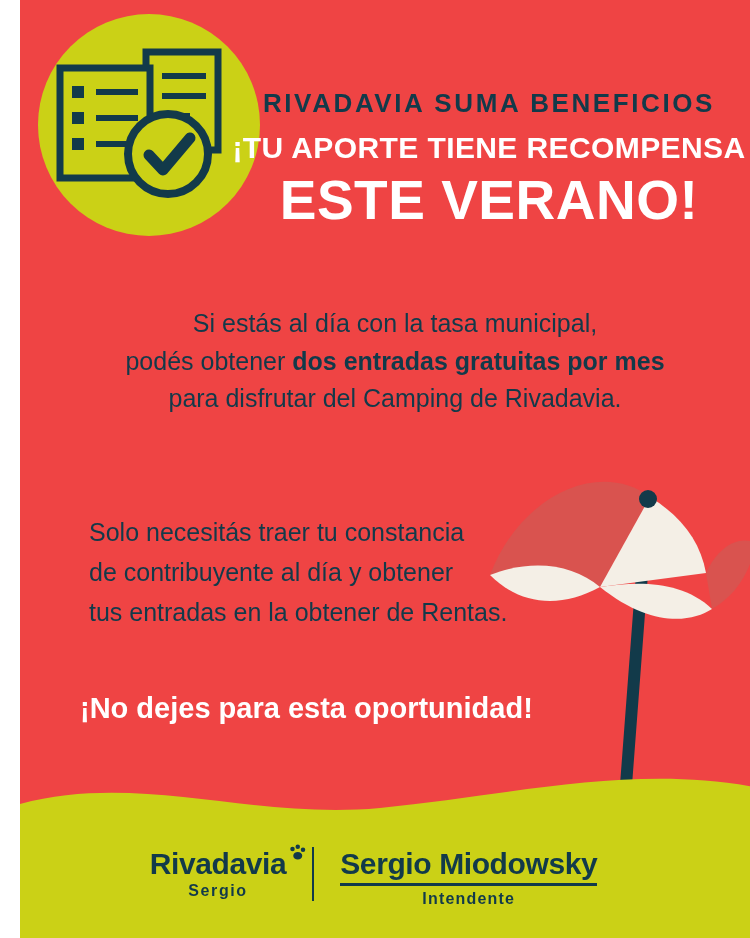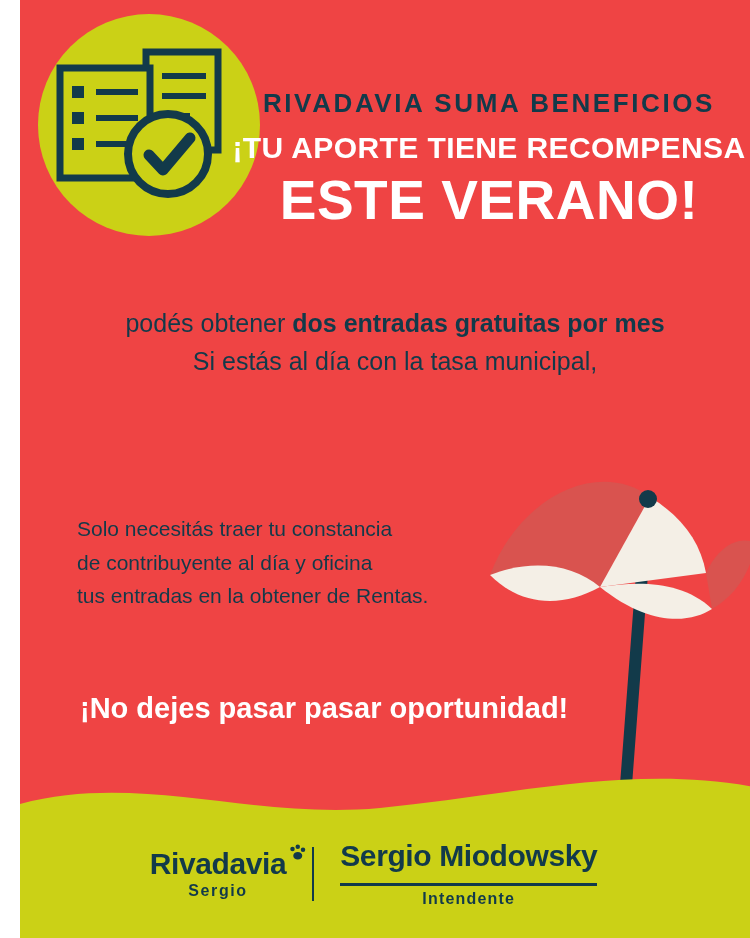--- a/index.html
+++ b/index.html
@@ -72,24 +72,24 @@
     text-align: center;
     color: #123a4a;
     font-size: 25px;
     line-height: 1.5;
   }
   .body-center b { font-weight: bold; }
 
   
   .body-left {
     position: absolute;
-    left: 57px; top: 512px;
+    left: 69px; top: 512px;
     width: 460px;
     color: #123a4a;
-    font-size: 21px;
+    font-size: 25px;
     line-height: 1.6;
   }
 
   
   .callout {
     position: absolute;
     left: 60px; top: 692px;
     width: 620px;
     color: #ffffff;
     font-size: 29px;
@@ -109,21 +109,20 @@
     left: 0; bottom: 0;
     width: 750px; height: 170px;
   }
 
   
   .footer {
     position: absolute;
     left: 0; bottom: 30px;
     width: 707px;
     display: flex;
-    align-items: center;
     justify-content: center;
     gap: 26px;
   }
   .brand-left { text-align: center; position: relative; }
   .brand-left .name {
     color: #123a4a;
     font-size: 30px;
     font-weight: bold;
     letter-spacing: -0.4px;
   }
@@ -143,21 +142,21 @@
     width: 2px; height: 54px;
     background: #123a4a;
   }
   .brand-right { text-align: center; }
   .brand-right .name {
     color: #123a4a;
     font-size: 30px;
     font-weight: bold;
     letter-spacing: -0.4px;
     border-bottom: 3px solid #123a4a;
-    padding-bottom: 10px;
+    padding-bottom: 2px;
     display: inline-block;
   }
   .brand-right .sub {
     color: #123a4a;
     font-size: 16px;
     font-weight: bold;
     letter-spacing: 1.2px;
     margin-top: 4px;
   }
 </style>
@@ -187,47 +186,48 @@
     <path d="M99 117 L113 132 L140 100" fill="none" stroke="#123a4a" stroke-width="11" stroke-linecap="round" stroke-linejoin="round"></path>
   </svg>
 
   <div class="header">
     <div class="kicker">RIVADAVIA SUMA BENEFICIOS</div>
     <div class="headline1">¡TU APORTE TIENE RECOMPENSA</div>
     <div class="headline2">ESTE VERANO!</div>
   </div>
 
   <div class="body-center">
+    <div>Si estás al día con la tasa municipal,</div>
     <div>
       <span>podés obtener </span><b>dos entradas gratuitas por mes</b>
     </div>
-    <div>Si estás al día con la tasa municipal,</div>
+    <div>para disfrutar del Camping de Rivadavia.</div>
   </div>
 
   <div class="body-left">
     <div>Solo necesitás traer tu constancia</div>
-    <div>de contribuyente al día y oficina</div>
+    <div>de contribuyente al día y obtener</div>
     <div>tus entradas en la obtener de Rentas.</div>
   </div>
 
   <svg class="umbrella" viewBox="0 0 320 360">
 
     <path d="M196 66 L176 330" stroke="#123a4a" stroke-width="12" stroke-linecap="round" fill="none"></path>
 
     <path d="M40 120 C70 40 150 4 200 42 L150 132 Z" fill="#d9534f"></path>
     <path d="M150 132 L200 42 C232 62 250 86 256 118 Z" fill="#f4efe6"></path>
     <path d="M256 118 C268 92 288 80 306 88 C300 118 286 140 262 154 Z" fill="#d9534f"></path>
     <path d="M150 132 C190 126 232 126 262 154 C240 168 200 172 150 132 Z" fill="#f4efe6"></path>
     <path d="M40 120 C80 104 122 108 150 132 C110 154 70 150 40 120 Z" fill="#f4efe6"></path>
     <path d="M40 120 C70 40 150 4 200 42 C170 28 120 48 96 84 C78 110 62 120 40 120 Z" fill="#d9534f" opacity="0.001"></path>
 
     <circle cx="198" cy="44" r="9" fill="#123a4a"></circle>
   </svg>
 
-  <div class="callout">¡No dejes pasar pasar oportunidad!</div>
+  <div class="callout">¡No dejes para esta oportunidad!</div>
 
   <svg class="bottom-band" viewBox="0 0 750 170" preserveAspectRatio="none">
     <path d="M0 36 C120 4 230 52 360 40 C500 26 620 -6 750 22 L750 170 L0 170 Z" fill="#cbd116"></path>
   </svg>
 
   <div class="footer">
     <div class="brand-left">
       <svg class="paw" viewBox="0 0 24 24">
         <circle cx="6" cy="8" r="3" fill="#123a4a"></circle>
         <circle cx="13" cy="5" r="3" fill="#123a4a"></circle>

